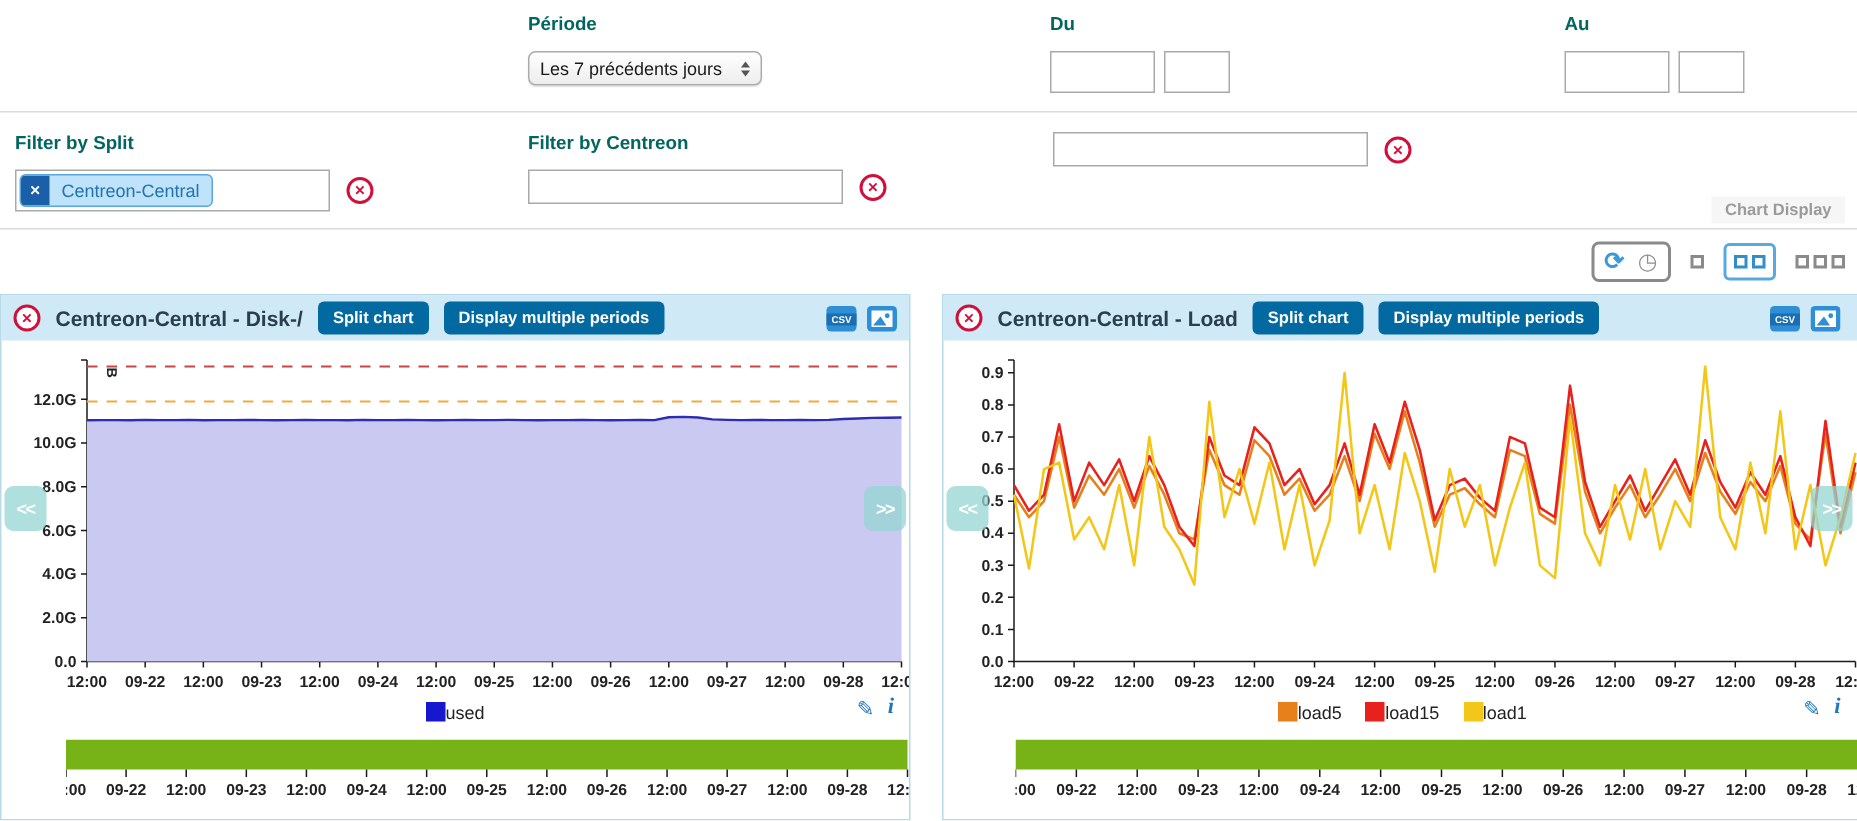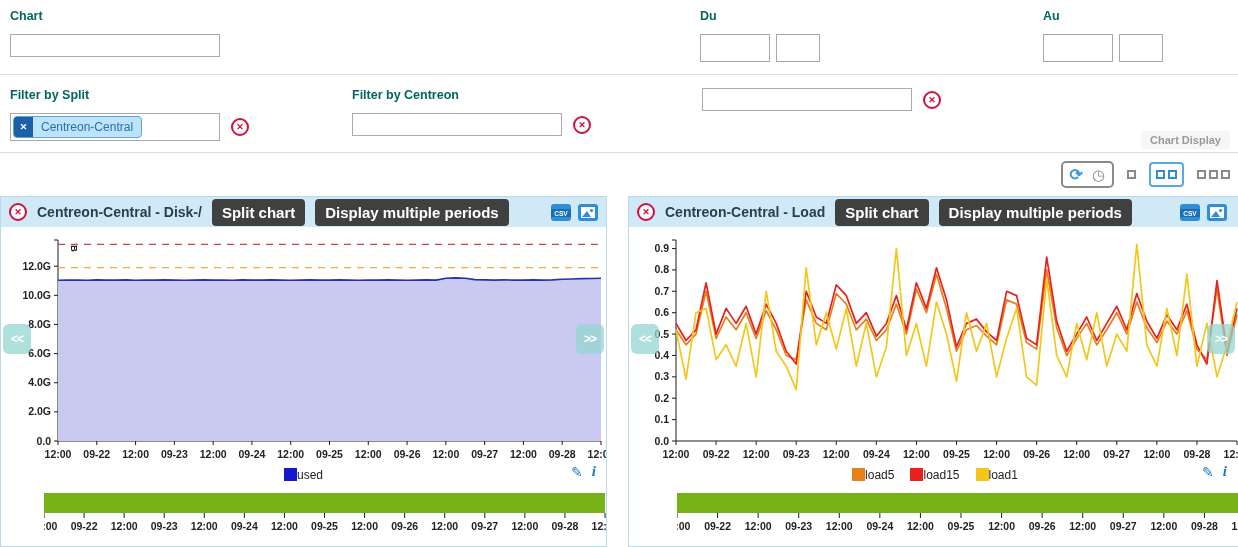--- a/index.html
+++ b/index.html
@@ -38,42 +38,48 @@
 .sq{width:9px;height:9px;border:2px solid #8a8a8a;background:#fff}
 .view2{border:2px solid #58a9de;border-radius:4px;height:25px;display:flex;align-items:center;gap:3px;padding:0 5px;cursor:pointer}
 .view2 .sq{border-color:#2f8ecb}
 .view3{display:flex;gap:3px;cursor:pointer}
 .view1{cursor:pointer;display:flex}
 .panels{display:flex;gap:21px}
 .panel{width:607px;height:351px;border:1px solid #b7d9e8;background:#fff;position:relative;flex:none}
 .panel.cut{width:644px}
 .phead{height:30px;background:#cfe9f6;display:flex;align-items:center;gap:10px;padding:0 8px}
 .ptitle{font-weight:bold;font-size:14px;color:#2b3e50;white-space:nowrap}
-.pbtn{background:#404040;color:#fff;font-weight:bold;font-size:15px;border:none;border-radius:4px;padding:5px 10px;cursor:pointer;white-space:nowrap}
+.pbtn{background:#0369a1;color:#fff;font-weight:bold;font-size:11px;border:none;border-radius:4px;padding:5px 10px;cursor:pointer;white-space:nowrap}
 .head-icons{margin-left:auto;display:flex;gap:6px;align-items:center}
 .navbtn{position:absolute;width:28px;height:30px;border-radius:6px;background:rgba(150,214,209,.75);color:#fff;font-weight:bold;
   font-size:12px;letter-spacing:-1px;display:flex;align-items:center;justify-content:center;top:127px;cursor:pointer;z-index:5}
 .nav-left{left:2px}.nav-right-0{left:575px}.nav-right-1{left:578px}
 .legend-row{height:25px;position:relative;display:flex;align-items:center;justify-content:center;gap:16px;font-size:12px;color:#222}
 .leg-entry{display:flex;align-items:center;gap:0}
 .leg-sq{width:13px;height:13px;display:inline-block}
 .leg-icons{position:absolute;right:10px;top:1px;display:flex;gap:9px;color:#2277bb;align-items:center}
 .pencil{font-size:14px;cursor:pointer}
 .info{font-family:"Liberation Serif",serif;font-style:italic;font-weight:bold;font-size:15px;cursor:pointer}
 .main-svg{display:block;margin-top:3px}
 .mini-svg{display:block;margin-top:6px}
 svg text{font-family:"Liberation Sans",sans-serif}
 </style>
 </head>
 <body>
 
 <div class="top-filters">
-  <div class="f f-chart">
-    <span class="lbl">Chart</span>
-    <input class="txt" value="" style="">
+  <div class="f f-periode">
+    <span class="lbl">Période</span>
+    <div class="select">
+      <span>Les 7 précédents jours</span>
+      <span class="arrows">
+        <span class="tri-up"></span>
+          <span class="tri-down"></span>
+      </span>
+    </div>
   </div>
   <div class="f f-du">
     <span class="lbl">Du</span>
     <div class="dt-row">
       <input class="dt" value="" style="">
       <input class="dt small" value="" style="">
     </div>
   </div>
   <div class="f f-au">
     <span class="lbl">Au</span>

